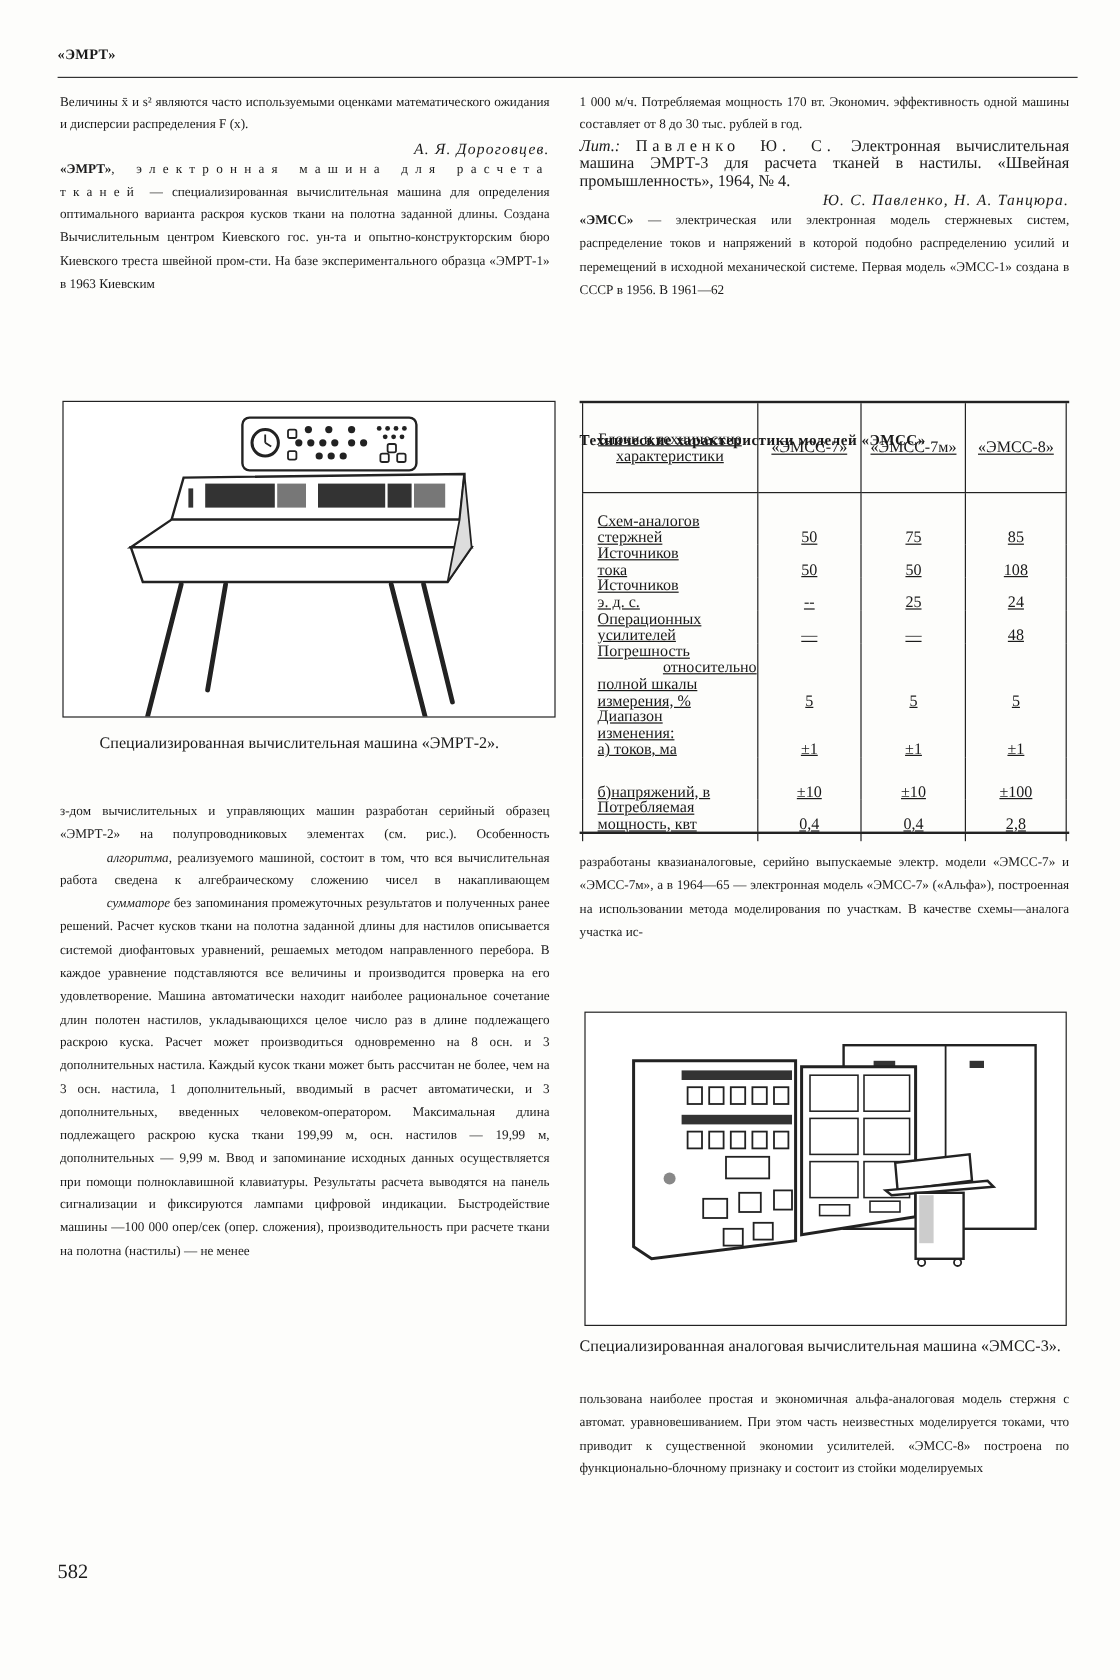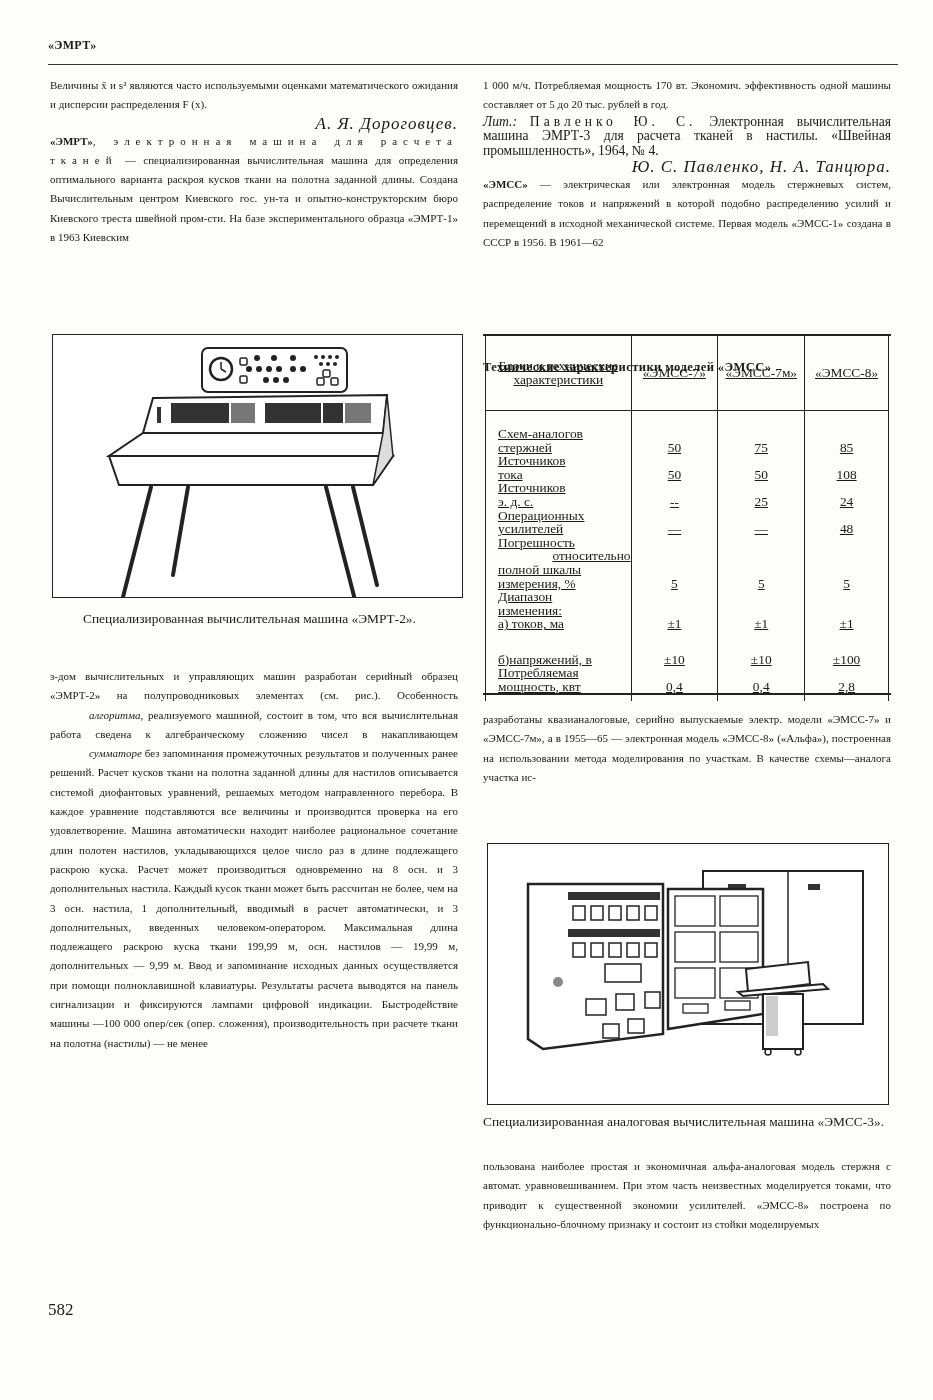--- a/index.html
+++ b/index.html
@@ -7,21 +7,21 @@
          font-family:"DejaVu Serif","Liberation Serif",serif; color:#1a1a1a; }
   .runhead { position:absolute; left:48px; top:38px; font-size:12px; font-weight:bold;
              font-family:"Liberation Serif",serif; letter-spacing:0.3px; }
   .rule { position:absolute; left:48px; top:64px; width:850px; height:1px; background:#333; }
   .col { position:absolute; width:408px; }
   .colL { left:50px; }
   .colR { left:483px; }
   .p { font-family:"Liberation Serif",serif; font-size:11px; line-height:19.3px;
        text-align:justify; margin:0; hyphens:manual; }
   .sp { letter-spacing:6px; }
-  .author { font-family:"Liberation Serif",serif; font-style:italic; font-size:17px;
+  .author { font-family:"Liberation Serif",serif; font-style:italic; font-size:13px;
             text-align:right; line-height:17px; letter-spacing:1px; }
   .lit { font-family:"Liberation Serif",serif; font-size:13.6px; line-height:14.5px;
          text-align:justify; margin:0; }
   .caption { font-family:"Liberation Serif",serif; font-size:13.4px; line-height:14px;
              text-align:justify; margin:0; }
   .figbox { position:absolute; border:1.5px solid #222; background:#fff; }
   .tbl-title { font-family:"Liberation Serif",serif; font-weight:bold; font-size:12.6px; letter-spacing:0.4px;margin-top:44px; }
   table.spec { border-collapse:collapse; font-family:"Liberation Serif",serif; font-size:13.4px; }
   table.spec th { font-weight:normal; border-left:1.5px solid #222; border-right:1.5px solid #222;
                   border-bottom:1.5px solid #222; padding:0; height:74px; text-align:center; line-height:14px; }
@@ -104,21 +104,21 @@
   <p class="caption">Специализированная вычислительная машина «ЭМРТ-2».</p>
 </div>
 
 <div class="col colL" style="top:667px;">
   <p class="p"><span>з-дом вычислительных и управляющих машин разработан серийный образец «ЭМРТ-2» на полупроводниковых элементах (см. рис.). Особенность </span><i class="it">алгоритма</i><span>, реализуемого машиной, состоит в том, что вся вычислительная работа сведена к алгебраическому сложению чисел в накапливающем </span><i class="it">сумматоре</i><span> без запоминания промежуточных результатов и полученных ранее решений. Расчет кусков ткани на полотна заданной длины для настилов описывается системой диофантовых уравнений, решаемых методом направленного перебора. В каждое уравнение подставляются все величины и производится проверка на его удовлетворение. Машина автоматически находит наиболее рациональное сочетание длин полотен настилов, укладывающихся целое число раз в длине подлежащего раскрою куска. Расчет может производиться одновременно на 8 осн. и 3 дополнительных настила. Каждый кусок ткани может быть рассчитан не более, чем на 3 осн. настила, 1 дополнительный, вводимый в расчет автоматически, и 3 дополнительных, введенных человеком-оператором. Максимальная длина подлежащего раскрою куска ткани 199,99 м, осн. настилов — 19,99 м, дополнительных — 9,99 м. Ввод и запоминание исходных данных осуществляется при помощи полноклавишной клавиатуры. Результаты расчета выводятся на панель сигнализации и фиксируются лампами цифровой индикации. Быстродействие машины —100 000 опер/сек (опер. сложения), производительность при расчете ткани на полотна (настилы) — не менее</span></p>
 </div>
 
 <div class="pagenum">582</div>
 
 <div class="col colR" style="top:76px;">
-  <p class="p">1 000 м/ч. Потребляемая мощность 170 вт. Экономич. эффективность одной машины составляет от 5 до 20 тыс. рублей в год.</p>
+  <p class="p">1 000 м/ч. Потребляемая мощность 170 вт. Экономич. эффективность одной машины составляет от 8 до 30 тыс. рублей в год.</p>
   <p class="lit"><i>Лит.:</i> <span class="sp" style="letter-spacing:4px">Павленко Ю. С.</span><span> Электронная вычислительная машина ЭМРТ-3 для расчета тканей в настилы. «Швейная промышленность», 1964, № 4.</span></p>
   <div class="author">Ю. С. Павленко, Н. А. Танцюра.</div>
   <p class="p"><b>«ЭМСС»</b><span> — электрическая или электронная модель стержневых систем, распределение токов и напряжений в которой подобно распределению усилий и перемещений в исходной механической системе. Первая модель «ЭМСС-1» создана в СССР в 1956. В 1961—62</span></p>
 </div>
 
 <div class="tbl-title" style="position:absolute; left:483px; top:316px;">Технические характеристики моделей «ЭМСС»</div>
 <div style="position:absolute; left:483px; top:334px; width:408px; height:1.5px; background:#222;"></div>
 
 <table class="spec" style="position:absolute; left:485px; top:336px; width:404px;text-decoration:underline;">
   <colgroup>
@@ -215,21 +215,21 @@
         <td style="height:8px"></td>
         <td></td>
         <td></td>
         <td></td>
       </tr>
     </tbody>
 </table>
 <div style="position:absolute; left:483px; top:693px; width:408px; height:1.5px; background:#222;"></div>
 
 <div class="col colR" style="top:710px;">
-  <p class="p">разработаны квазианалоговые, серийно выпускаемые электр. модели «ЭМСС-7» и «ЭМСС-7м», а в 1955—65 — электронная модель «ЭМСС-8» («Альфа»), построенная на использовании метода моделирования по участкам. В качестве схемы—аналога участка ис-</p>
+  <p class="p">разработаны квазианалоговые, серийно выпускаемые электр. модели «ЭМСС-7» и «ЭМСС-7м», а в 1964—65 — электронная модель «ЭМСС-7» («Альфа»), построенная на использовании метода моделирования по участкам. В качестве схемы—аналога участка ис-</p>
 </div>
 
 <div class="figbox" style="left:487px; top:843px; width:400px; height:260px;">
   <svg width="400" height="260" viewBox="0 0 400 260">
 
     <rect x="215" y="27" width="160" height="153" fill="#fff" stroke="#222" stroke-width="2"></rect>
     <line x1="300" y1="27" x2="300" y2="180" stroke="#222" stroke-width="1.5"></line>
     <rect x="320" y="40" width="12" height="6" fill="#333"></rect>
     <rect x="240" y="40" width="18" height="6" fill="#333"></rect>
 

